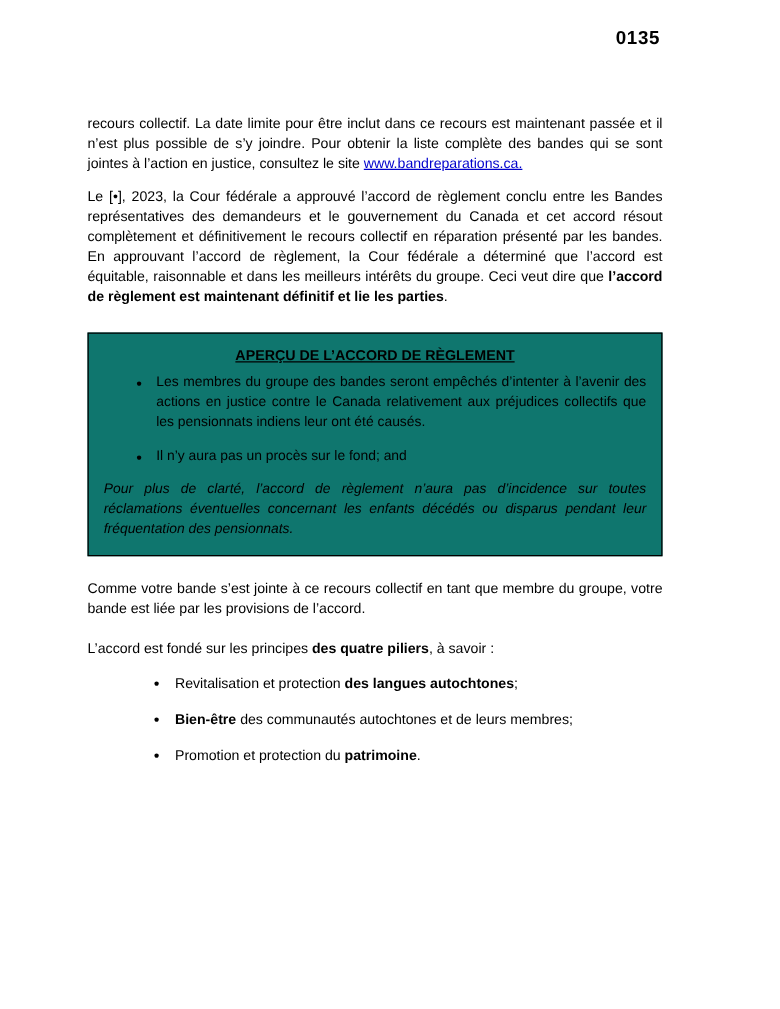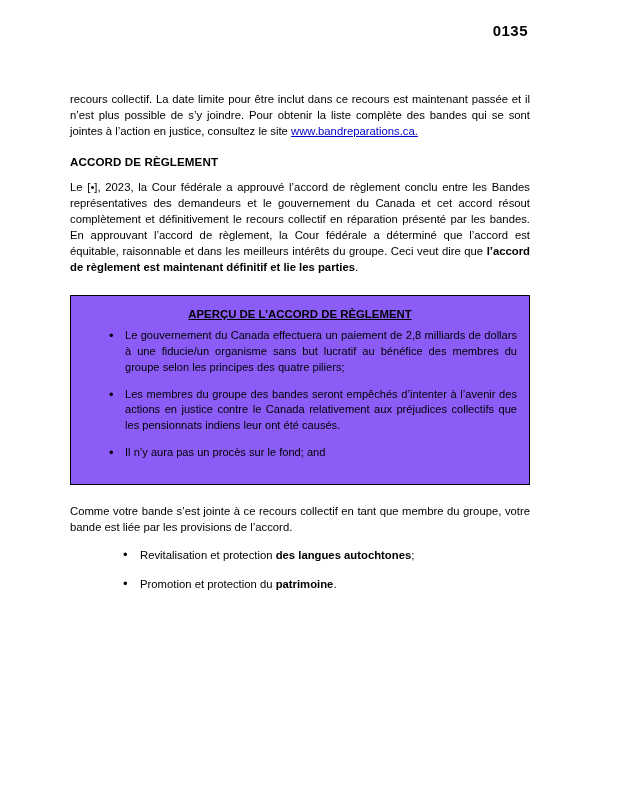--- a/index.html
+++ b/index.html
@@ -49,21 +49,21 @@
     margin-top: 16px;
     margin-bottom: 0;
     letter-spacing: 0.1px;
   }
   .para {
     margin-top: 11px;
   }
   .box {
     margin-top: 20px;
     border: 1px solid #000000;
-    background: #8b5cf6;
+    background: #0f766e;
     padding: 10px 12px 12px 12px;
     box-sizing: border-box;
   }
   .box-title {
     text-align: center;
     font-weight: bold;
     font-size: 11.4px;
     text-decoration: underline;
     margin: 2px 0 8px 0;
   }
@@ -129,35 +129,36 @@
 </style>
 </head>
 <body>
 
 <div class="page">
 
   <div class="page-number">0135</div>
 
   <p class="body-text para-top"><span>recours collectif.  La date limite pour être inclut dans ce recours est maintenant passée et il n’est plus possible de s’y joindre. Pour obtenir la liste complète des bandes qui se sont jointes à l’action  en justice, consultez le site </span><a class="link" href="#">www.bandreparations.ca.</a></p>
 
-  <h2 class="heading">ACCORD DE RÈGLEMENT</h2>
 
   <p class="body-text para"><span>Le [•], 2023, la Cour fédérale a approuvé l’accord de règlement conclu entre les Bandes représentatives des demandeurs et le gouvernement du Canada et cet accord résout complètement et définitivement le recours collectif en réparation présenté par les bandes. En approuvant l’accord de règlement, la Cour fédérale a déterminé que l’accord est équitable, raisonnable et dans les meilleurs intérêts du groupe. Ceci veut dire que </span><b>l’accord de règlement est maintenant définitif et lie les parties</b><span>.</span></p>
 
   <div class="box">
     <div class="box-title">APERÇU DE L’ACCORD DE RÈGLEMENT</div>
     <ul class="box-list">
-      <li>Le gouvernement du Canada effectuera un paiement de 2,8 milliards de dollars à une fiducie/un organisme sans but lucratif au bénéfice des membres du groupe selon les principes des quatre piliers;</li>
       <li>Les membres du groupe des bandes seront empêchés d’intenter à l’avenir des actions en justice contre le Canada relativement aux préjudices collectifs que les pensionnats indiens leur ont été causés.</li>
       <li>Il n’y aura pas un procès sur le fond; and</li>
     </ul>
+    <p class="box-note">Pour plus de clarté, l’accord de règlement n’aura pas d’incidence sur toutes réclamations éventuelles concernant les enfants décédés ou disparus pendant leur fréquentation des pensionnats.</p>
   </div>
 
   <p class="body-text after-box">Comme votre bande s’est jointe à ce recours collectif en tant que membre du groupe, votre bande est liée par les provisions de l’accord.</p>
 
 
+  <p class="body-text pillars-intro"><span>L’accord est fondé sur les principes </span><b>des quatre piliers</b><span>, à savoir :</span></p>
 
   <ul class="pillars">
     <li><span>Revitalisation et protection </span><b>des langues autochtones</b><span>;</span></li>
+    <li><span></span><b>Bien-être</b><span> des communautés autochtones et de leurs membres;</span></li>
     <li><span>Promotion et protection du </span><b>patrimoine</b><span>.</span></li>
   </ul>
 
 </div>
 
 </body></html>

